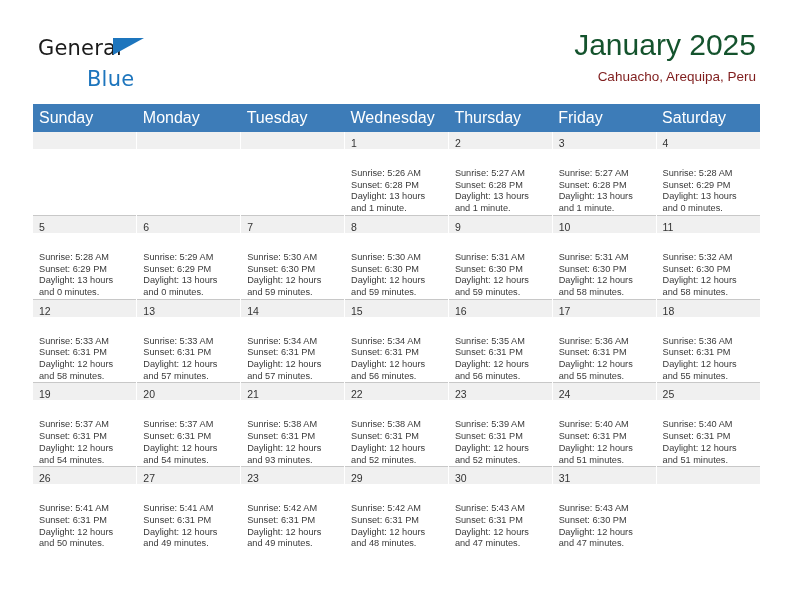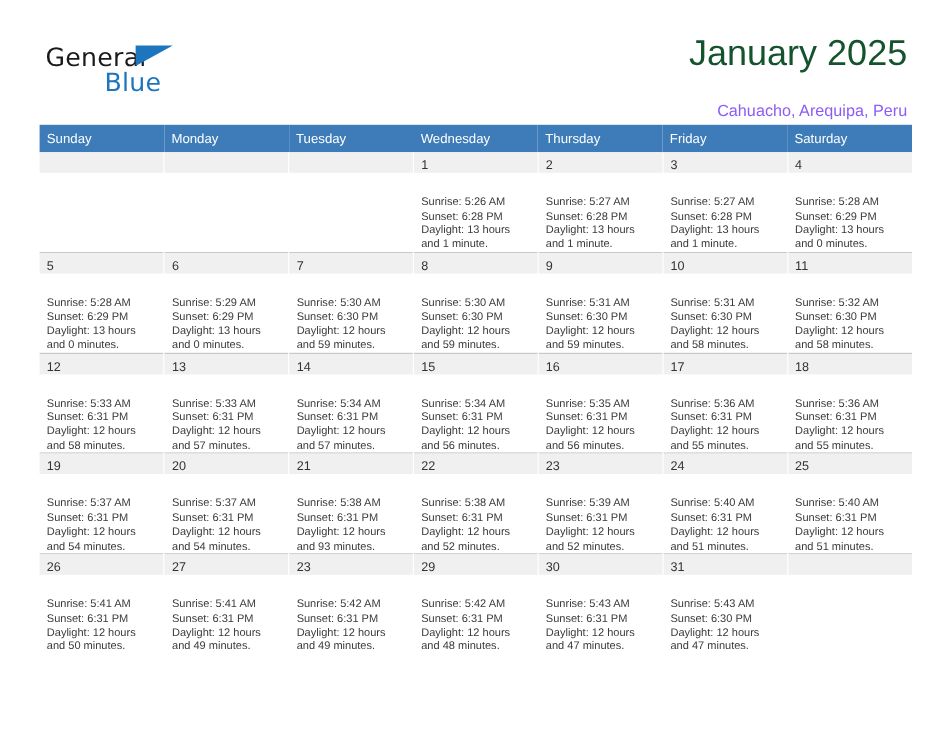--- a/index.html
+++ b/index.html
@@ -42,21 +42,21 @@
     top: 0;
     font-size: 21px;
     letter-spacing: .2px;
     color: #1a1a1a;
     font-family: "DejaVu Sans", sans-serif;
     font-weight: 400;
   }
   .brand-blue {
     position: absolute;
     left: 49px;
-    top: 21px;
+    top: 31px;
     font-size: 21px;
     letter-spacing: .2px;
     color: #1d75bd;
     font-family: "DejaVu Sans", sans-serif;
     font-weight: 400;
   }
   .brand-triangle {
     position: absolute;
     left: 75px;
     top: 2px;
@@ -74,41 +74,41 @@
   }
   .month-title {
     font-size: 30px;
     font-weight: 400;
     color: #14532d;
     line-height: 34px;
     white-space: nowrap;
     font-family: Liberation Sans, sans-serif;
   }
   .location {
-    margin-top: 22px;
+    margin-top: 6px;
     font-size: 13.5px;
     font-weight: 400;
-    color: #8b5cf6;
+    color: #7f1d1d;
     line-height: 17px;
     white-space: nowrap;
   }
 
   
   .calendar {
     position: absolute;
     left: 33px;
     top: 104px;
     width: 727px;
     border-collapse: collapse;
     table-layout: fixed;
   }
   .calendar th {
     background: #3d7cb8;
     color: #ffffff;
-    font-size: 11px;
+    font-size: 16px;
     font-weight: 400;
     text-align: left;
     padding: 5px 0 5px 6px;
     height: 13px;
     border: none;
   }
   .calendar td {
     width: 103.85px;
     height: 75px;
     vertical-align: top;

